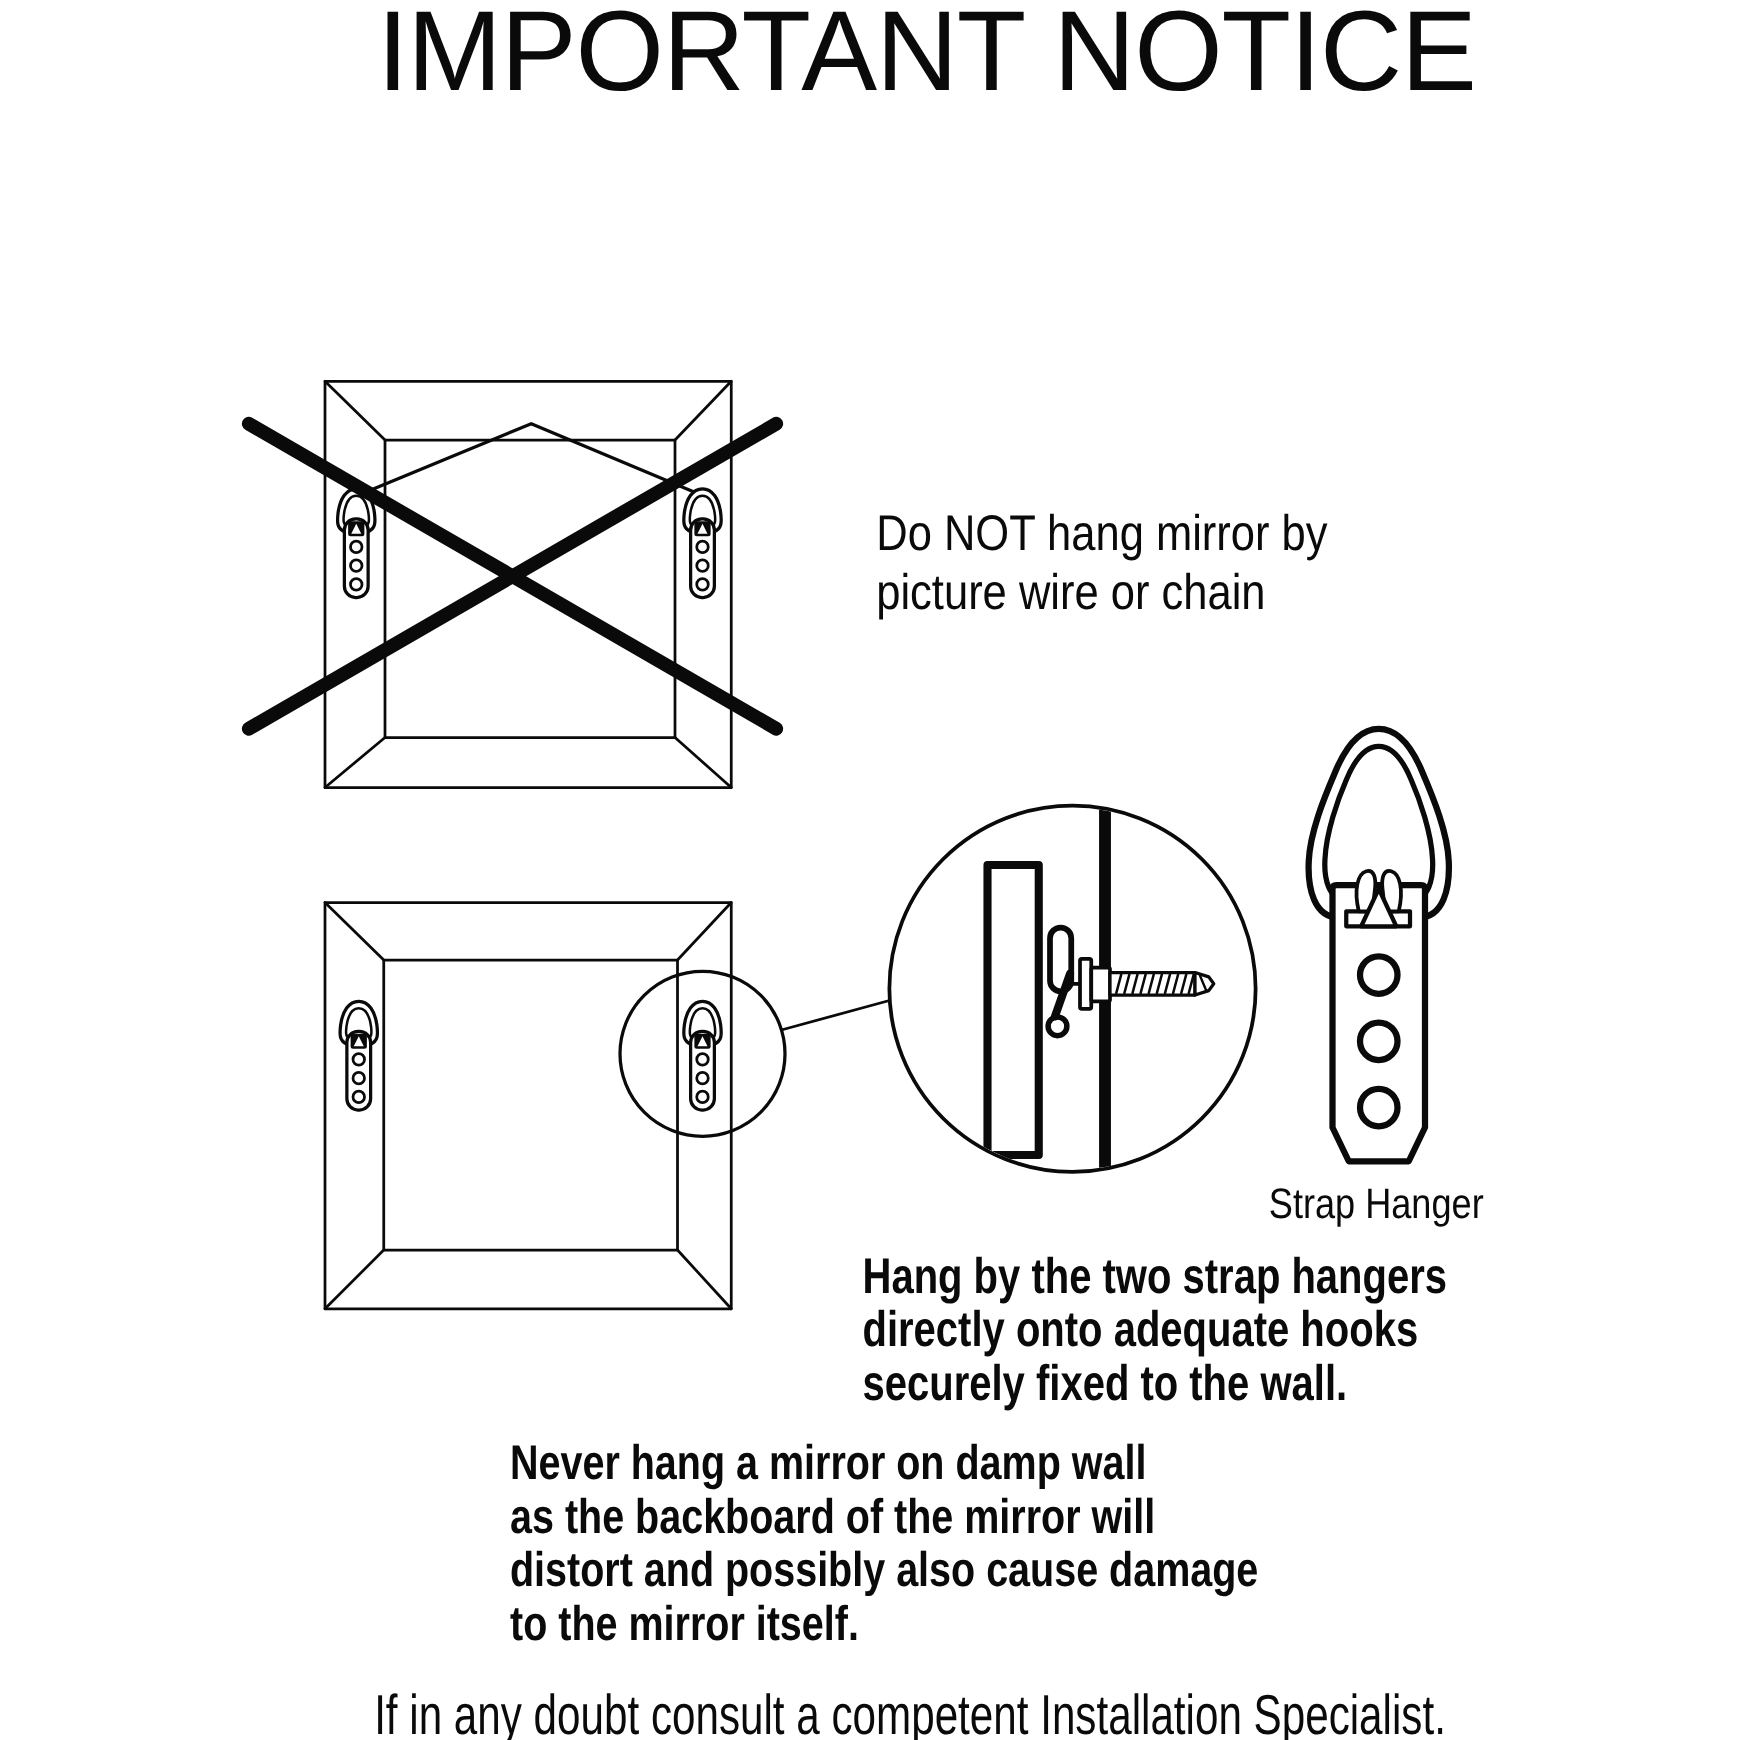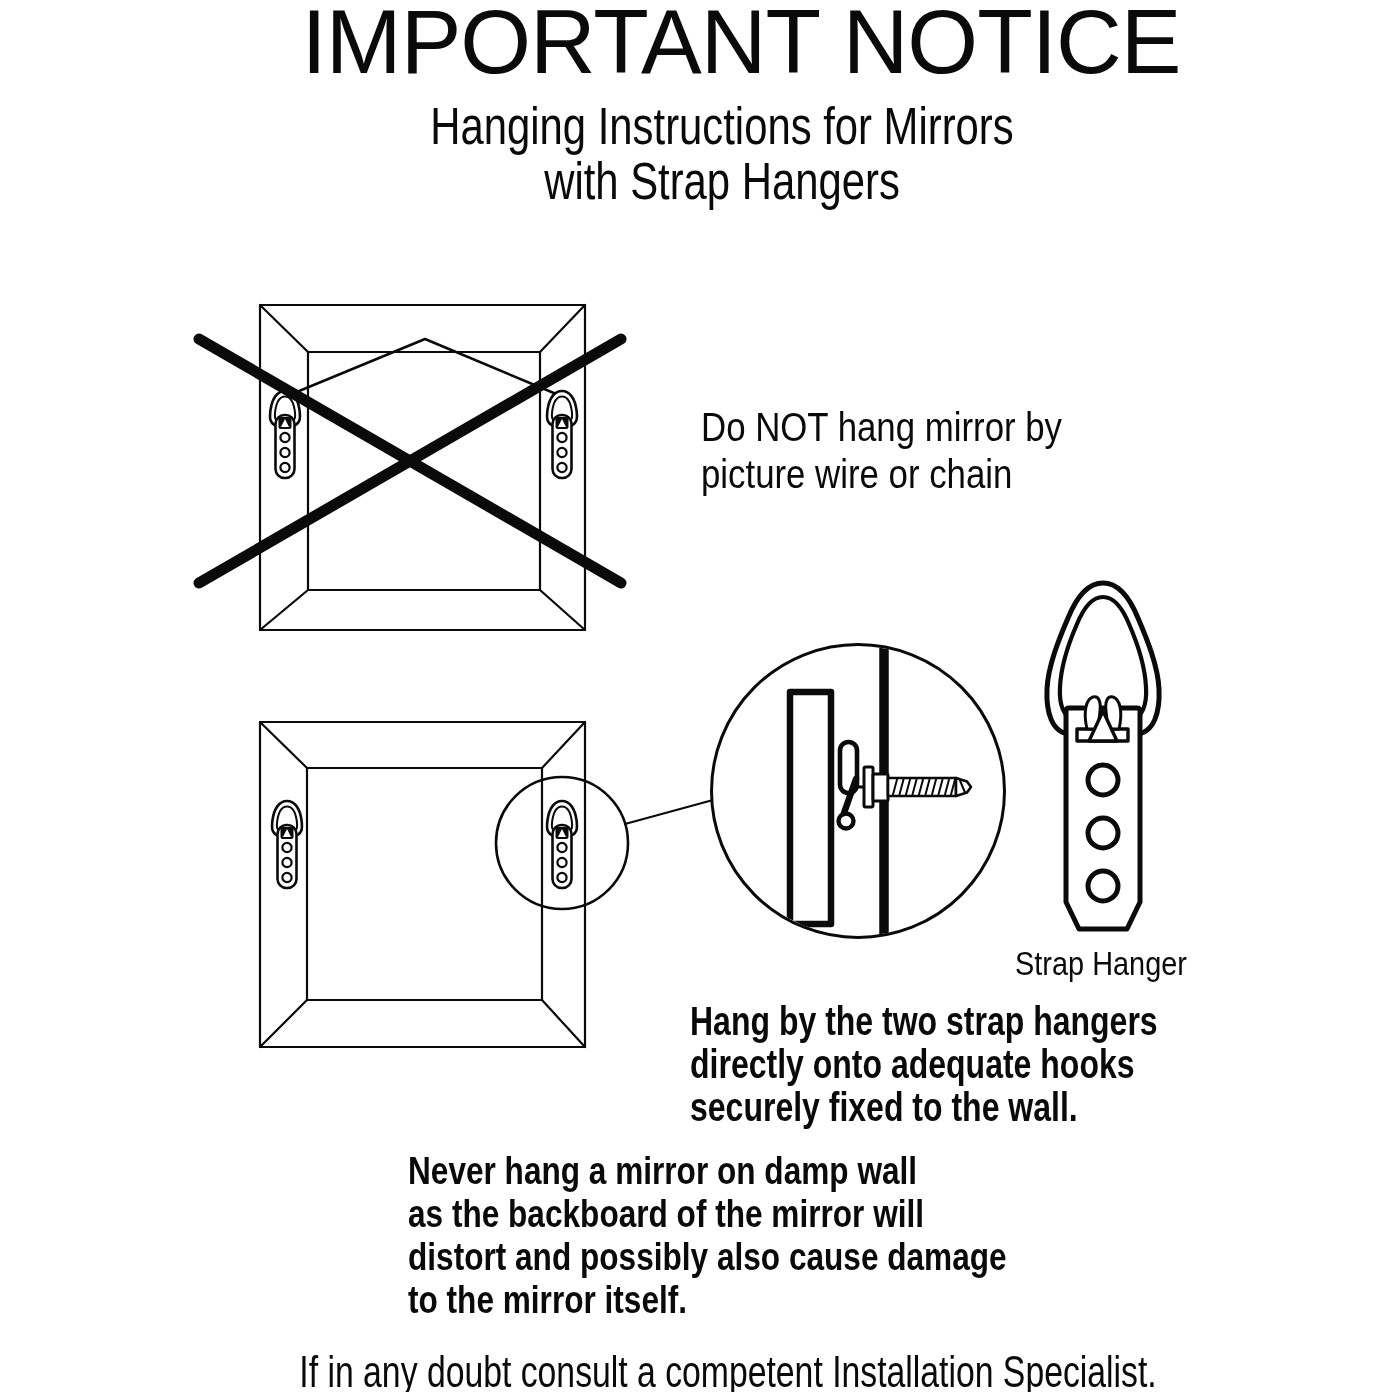--- a/index.html
+++ b/index.html
@@ -118,26 +118,20 @@
       <path d="M1119,729 C1123,712 1120,699 1113,697 C1107,695.5 1105,702 1106,711 L1108,729 Z" stroke-width="3" fill="#fff"></path>
       <path d="M1103,711 L1089,741 L1117,741 Z" stroke-width="3.4" fill="#fff"></path>
       <circle cx="1103" cy="780" r="15" stroke-width="5" fill="#fff"></circle>
       <circle cx="1103" cy="833" r="15" stroke-width="5" fill="#fff"></circle>
       <circle cx="1103" cy="886" r="15" stroke-width="5" fill="#fff"></circle>
     </g>
   </svg>
 
   <div id="title" class="txt center-wrap">IMPORTANT NOTICE</div>
 
-  <div id="subtitle" class="txt center-wrap">
-    <span class="squeeze">
-      <div>Hanging Instructions for Mirrors</div>
-      <div>with Strap Hangers</div>
-    </span>
-  </div>
 
   <div id="do-not-text" class="txt">
     <div>Do NOT hang mirror by</div>
     <div>picture wire or chain</div>
   </div>
 
   <div id="hang-by-text" class="txt">
     <div>Hang by the two strap hangers</div>
     <div>directly onto adequate hooks</div>
     <div>securely fixed to the wall.</div>

